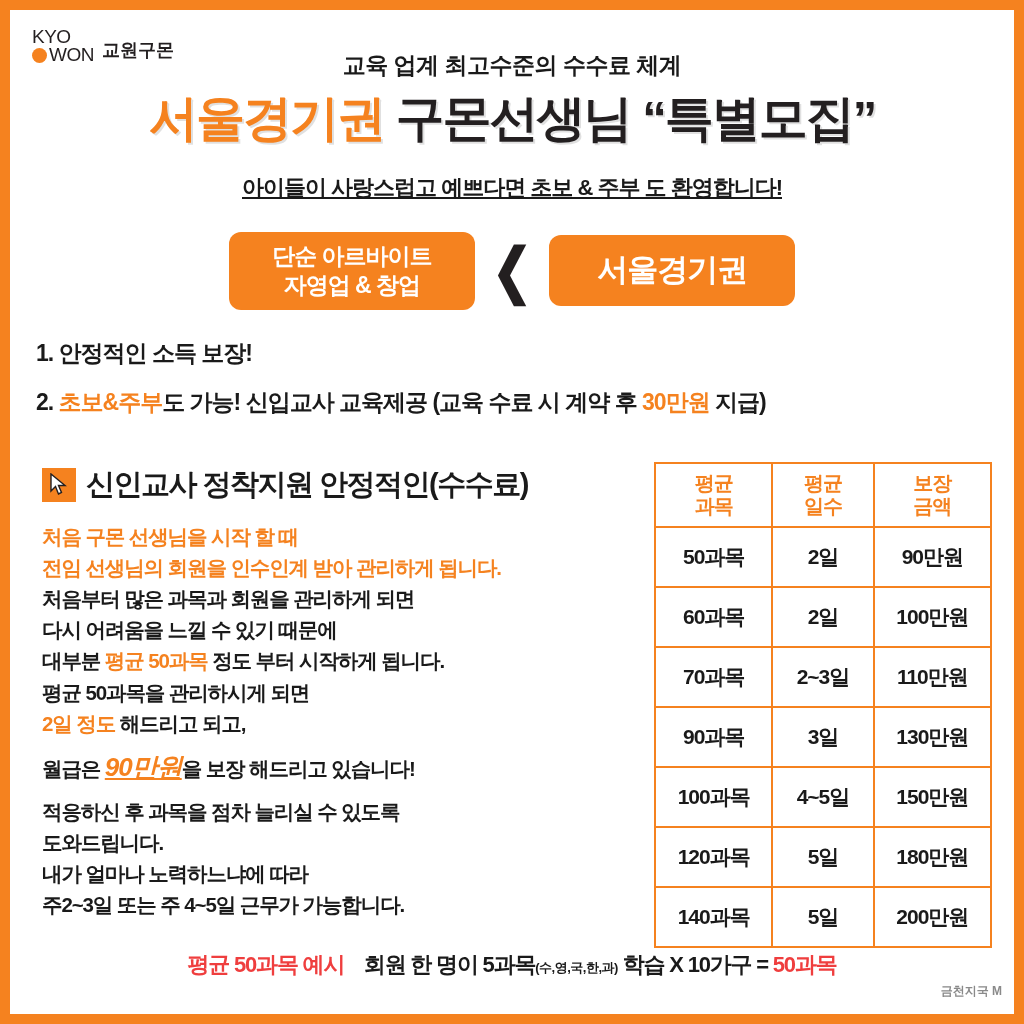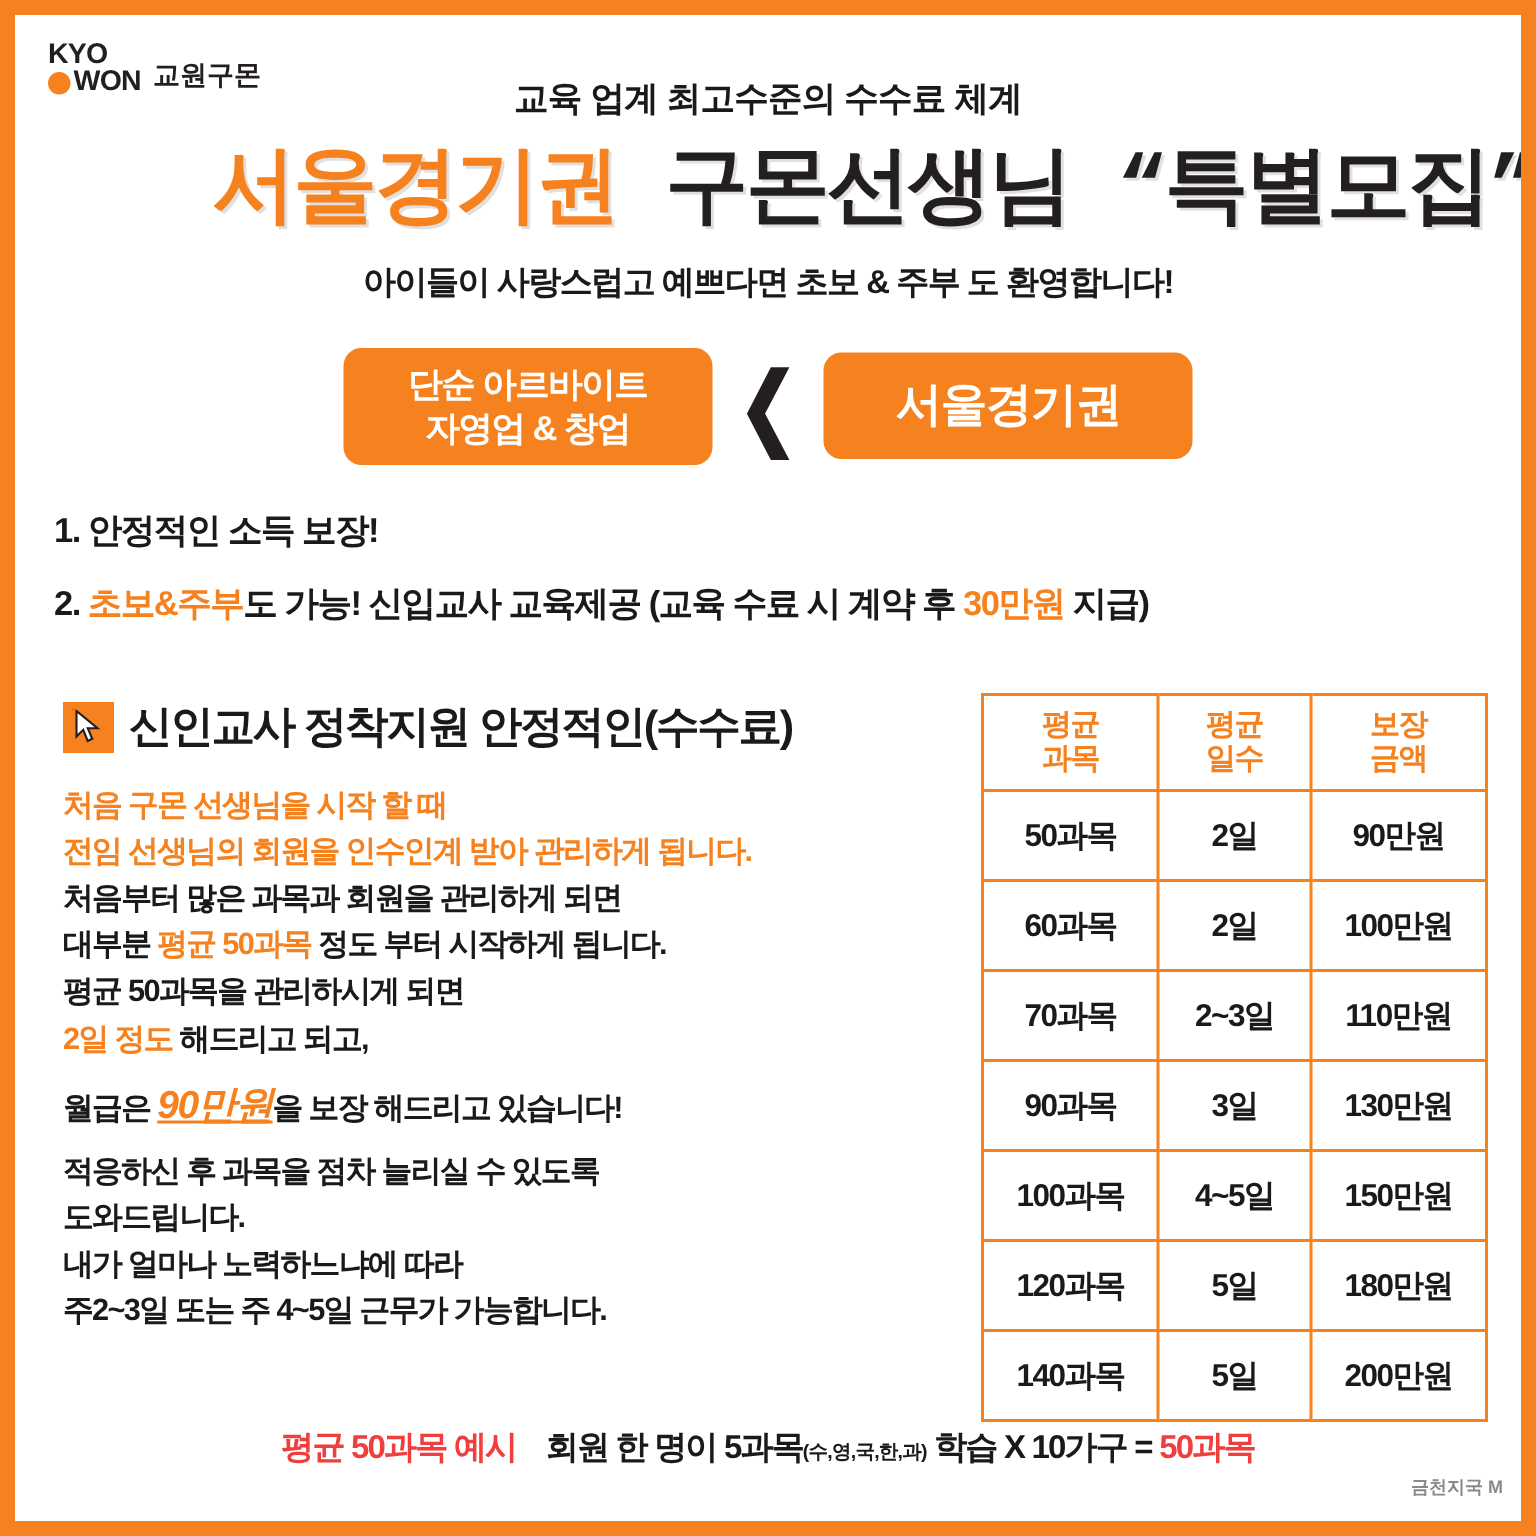--- a/index.html
+++ b/index.html
@@ -28,21 +28,21 @@
     background: #f5821f;
   }
 
   
   .logo {
     position: absolute; left: 32px; top: 18px;
     display: flex; align-items: center; gap: 6px;
   }
   .logo-mark {
     display: flex; flex-direction: column; line-height: 0.95;
-    font-weight: bold; font-size: 19px; color: #231f20;
+    font-weight: normal; font-size: 19px; color: #231f20;
     letter-spacing: -0.5px;
   }
   .logo-mark .row { display: flex; align-items: center; gap: 2px; }
   .logo-dot {
     width: 15px; height: 15px; border-radius: 50%;
     background: #f5821f; display: inline-block;
   }
   .logo-ko { color: #231f20; }
   .logo-text {
     font-size: 18px; font-weight: bold; color: #231f20;
@@ -51,32 +51,32 @@
 
   
   .kicker {
     position: absolute; top: 40px; left: 0; right: 0;
     text-align: center;
     font-size: 23px; font-weight: bold; color: #1a1a1a;
     letter-spacing: -0.5px;
   }
   .headline {
     position: absolute; top: 76px; left: 0; right: 0;
-    text-align: right;
-    font-size: 56px; font-weight: bold; color: #f5821f;
+    text-align: center;
+    font-size: 49px; font-weight: bold; color: #f5821f;
     letter-spacing: -2px;
     text-shadow: 2px 2px 0 rgba(0,0,0,0.12);
-    font-family: Liberation Mono, monospace;
   }
   .headline .dark { color: #231f20; }
   .subhead {
     position: absolute; top: 163px; left: 0; right: 0;
     text-align: center;
     font-size: 22px; font-weight: bold; color: #1a1a1a;
     letter-spacing: -1px;
+    text-decoration: underline;
   }
 
   
   .compare {
     position: absolute; top: 222px; left: 0; right: 0;
     display: flex; align-items: center; justify-content: center; gap: 12px;
   }
   .pill {
     background: #f5821f; color: #ffffff; border-radius: 12px;
     font-weight: bold; text-align: center;
@@ -217,20 +217,21 @@
         <path d="M1 0 L0 -1" stroke="#231f20"></path>
       </svg>
     </span>
     <span class="sec-title-text">신인교사 정착지원 안정적인(수수료)</span>
   </div>
 
   <div class="body-copy">
     <p class="orange">처음 구몬 선생님을 시작 할 때</p>
     <p class="orange">전임 선생님의 회원을 인수인계 받아 관리하게 됩니다.</p>
     <p>처음부터 많은 과목과 회원을 관리하게 되면</p>
+    <p>다시 어려움을 느낄 수 있기 때문에</p>
     <p><span>대부분 </span><span class="orange">평균 50과목</span><span> 정도 부터 시작하게 됩니다.</span></p>
     <p>평균 50과목을 관리하시게 되면</p>
     <p><span class="orange">2일 정도 </span><span>해드리고 되고,</span></p>
     <p class="gap"><span>월급은 </span><span class="salary">90만원</span><span>을 보장 해드리고 있습니다!</span></p>
     <p class="gap">적응하신 후 과목을 점차 늘리실 수 있도록</p>
     <p>도와드립니다.</p>
     <p>내가 얼마나 노력하느냐에 따라</p>
     <p>주2~3일 또는 주 4~5일 근무가 가능합니다.</p>
   </div>
 

